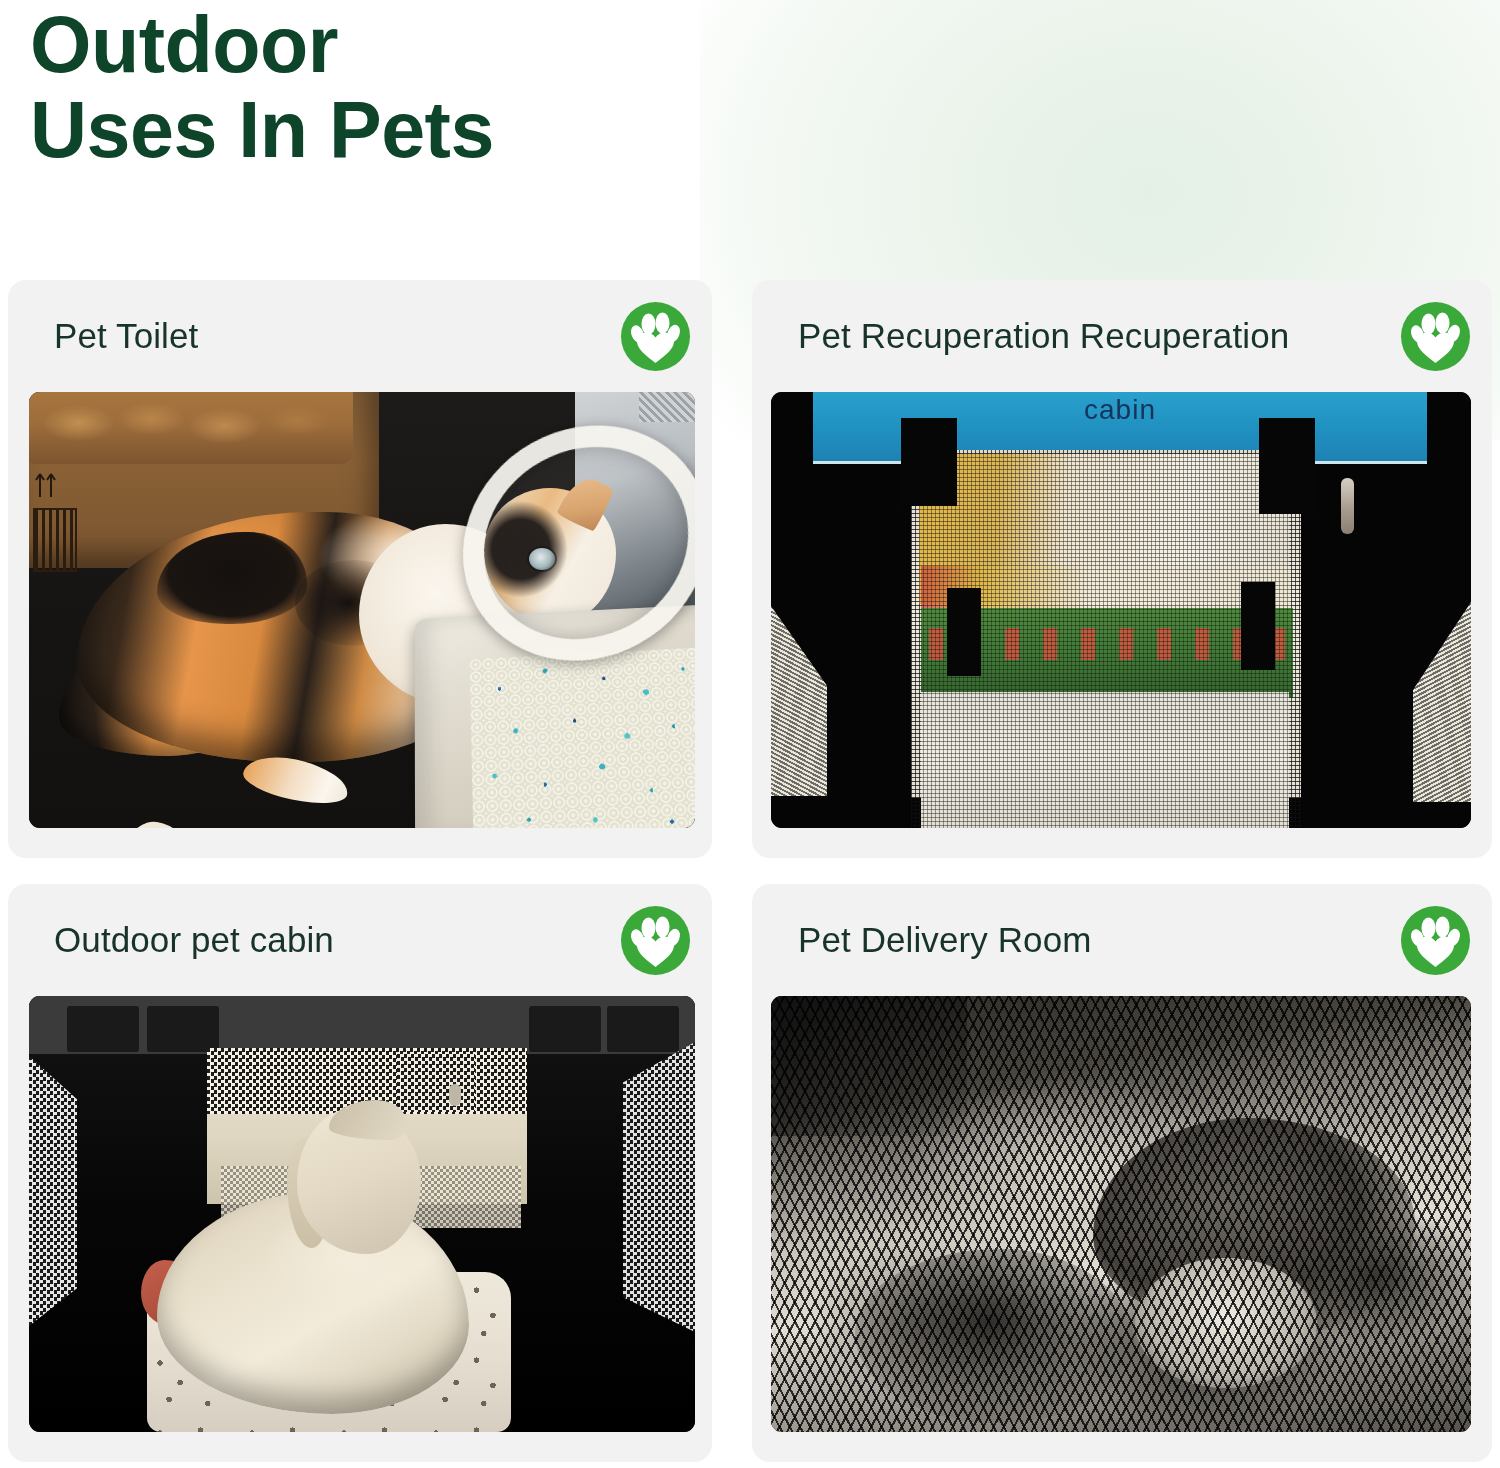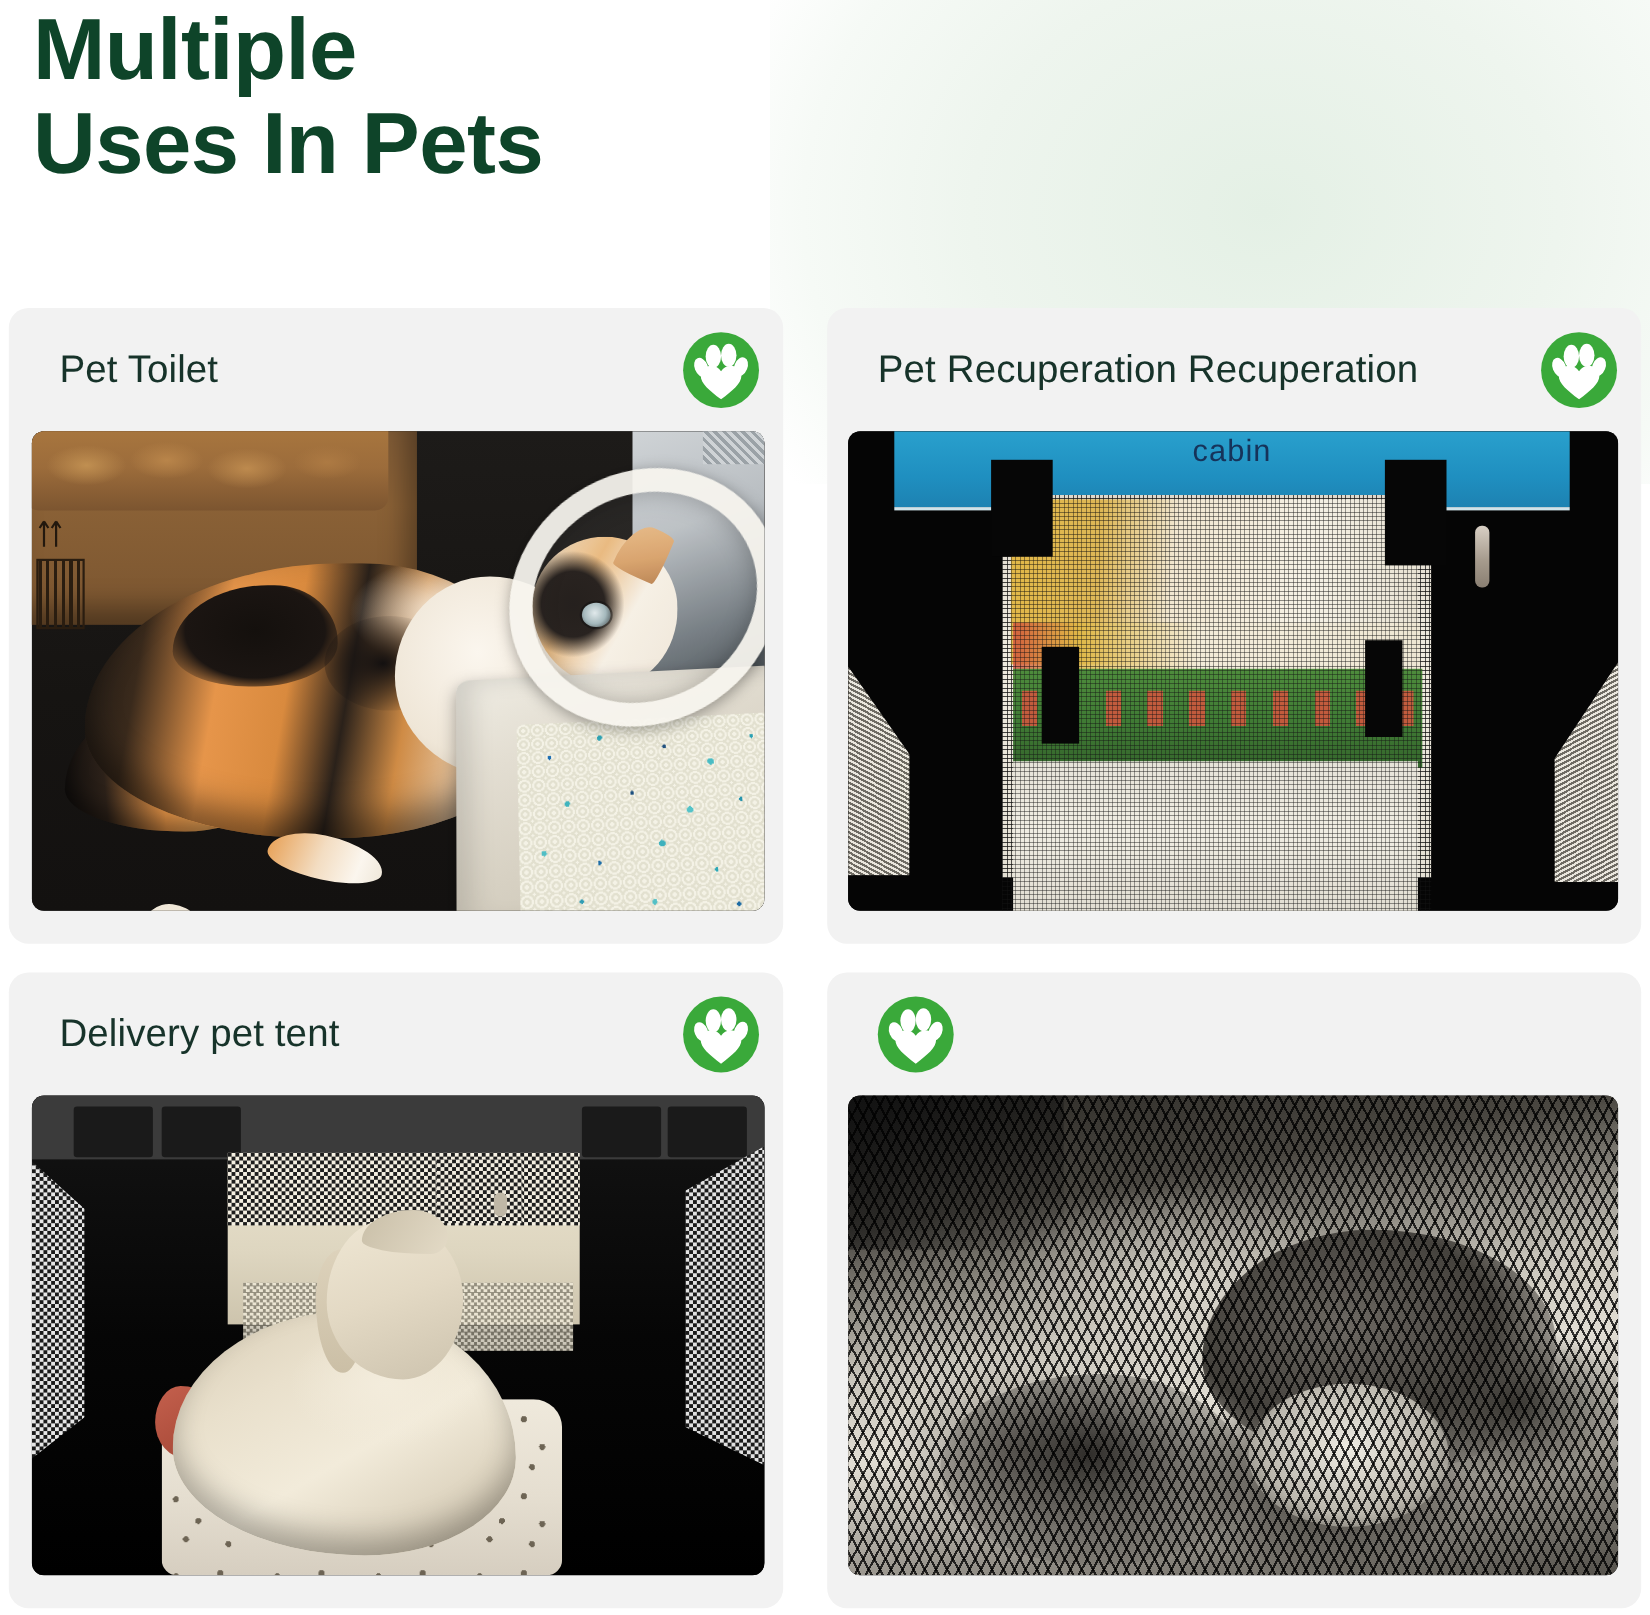--- a/index.html
+++ b/index.html
@@ -396,21 +396,21 @@
     background: linear-gradient(145deg, #111 0%, rgba(17,17,17,.3) 70%, rgba(0,0,0,0) 100%);
   }
 </style>
 </head>
 <body>
 
 <div id="page">
 
   <div id="bg-glow"></div>
 
-  <h1 id="headline">Multiple
+  <h1 id="headline">Outdoor
 Uses In Pets</h1>
 
   <div class="card" id="card-0">
     <div class="card-head">
       <span class="card-title">Pet Toilet</span>
       <span class="paw-badge">
         <svg width="69" height="69" viewBox="0 0 69 69" aria-hidden="true">
           <ellipse cx="27.5" cy="22" rx="7" ry="10.5" fill="#ffffff"></ellipse>
           <ellipse cx="41.5" cy="21" rx="7" ry="10.5" fill="#ffffff"></ellipse>
           <ellipse cx="16.5" cy="32" rx="6" ry="9" fill="#ffffff" transform="rotate(-22 16.5 32)"></ellipse>
@@ -478,21 +478,21 @@
       <div class="p2-strap" style="left:176px;  top:196px; width:34px;  height:88px;"></div>
       <div class="p2-strap" style="left:470px;  top:190px; width:34px;  height:88px;"></div>
       <div class="p2-zip"></div>
       <div class="p2-sideL"></div>
       <div class="p2-sideR"></div>
     </div>
   </div>
 
   <div class="card" id="card-2">
     <div class="card-head">
-      <span class="card-title">Delivery pet tent</span>
+      <span class="card-title">Outdoor pet cabin</span>
       <span class="paw-badge">
         <svg width="69" height="69" viewBox="0 0 69 69" aria-hidden="true">
           <ellipse cx="27.5" cy="22" rx="7" ry="10.5" fill="#ffffff"></ellipse>
           <ellipse cx="41.5" cy="21" rx="7" ry="10.5" fill="#ffffff"></ellipse>
           <ellipse cx="16.5" cy="32" rx="6" ry="9" fill="#ffffff" transform="rotate(-22 16.5 32)"></ellipse>
           <ellipse cx="52.5" cy="31.5" rx="6" ry="9" fill="#ffffff" transform="rotate(22 52.5 31.5)"></ellipse>
           <path d="M34.5 61 C24 53 16 46.5 16 39.5 C16 34 20.5 30.5 25.5 30.5 C29.5 30.5 32.5 32.5 34.5 35.5 C36.5 32.5 39.5 30.5 43.5 30.5 C48.5 30.5 53 34 53 39.5 C53 46.5 45 53 34.5 61 Z" fill="#ffffff"></path>
         </svg>
       </span>
     </div>
@@ -514,20 +514,21 @@
       <div class="p3-red"></div>
       <div class="p3-dog-body"></div>
       <div class="p3-dog-ear"></div>
       <div class="p3-dog-head"></div>
       <div class="p3-dog-tuft"></div>
     </div>
   </div>
 
   <div class="card" id="card-3">
     <div class="card-head">
+      <span class="card-title">Pet Delivery Room</span>
       <span class="paw-badge">
         <svg width="69" height="69" viewBox="0 0 69 69" aria-hidden="true">
           <ellipse cx="27.5" cy="22" rx="7" ry="10.5" fill="#ffffff"></ellipse>
           <ellipse cx="41.5" cy="21" rx="7" ry="10.5" fill="#ffffff"></ellipse>
           <ellipse cx="16.5" cy="32" rx="6" ry="9" fill="#ffffff" transform="rotate(-22 16.5 32)"></ellipse>
           <ellipse cx="52.5" cy="31.5" rx="6" ry="9" fill="#ffffff" transform="rotate(22 52.5 31.5)"></ellipse>
           <path d="M34.5 61 C24 53 16 46.5 16 39.5 C16 34 20.5 30.5 25.5 30.5 C29.5 30.5 32.5 32.5 34.5 35.5 C36.5 32.5 39.5 30.5 43.5 30.5 C48.5 30.5 53 34 53 39.5 C53 46.5 45 53 34.5 61 Z" fill="#ffffff"></path>
         </svg>
       </span>
     </div>

